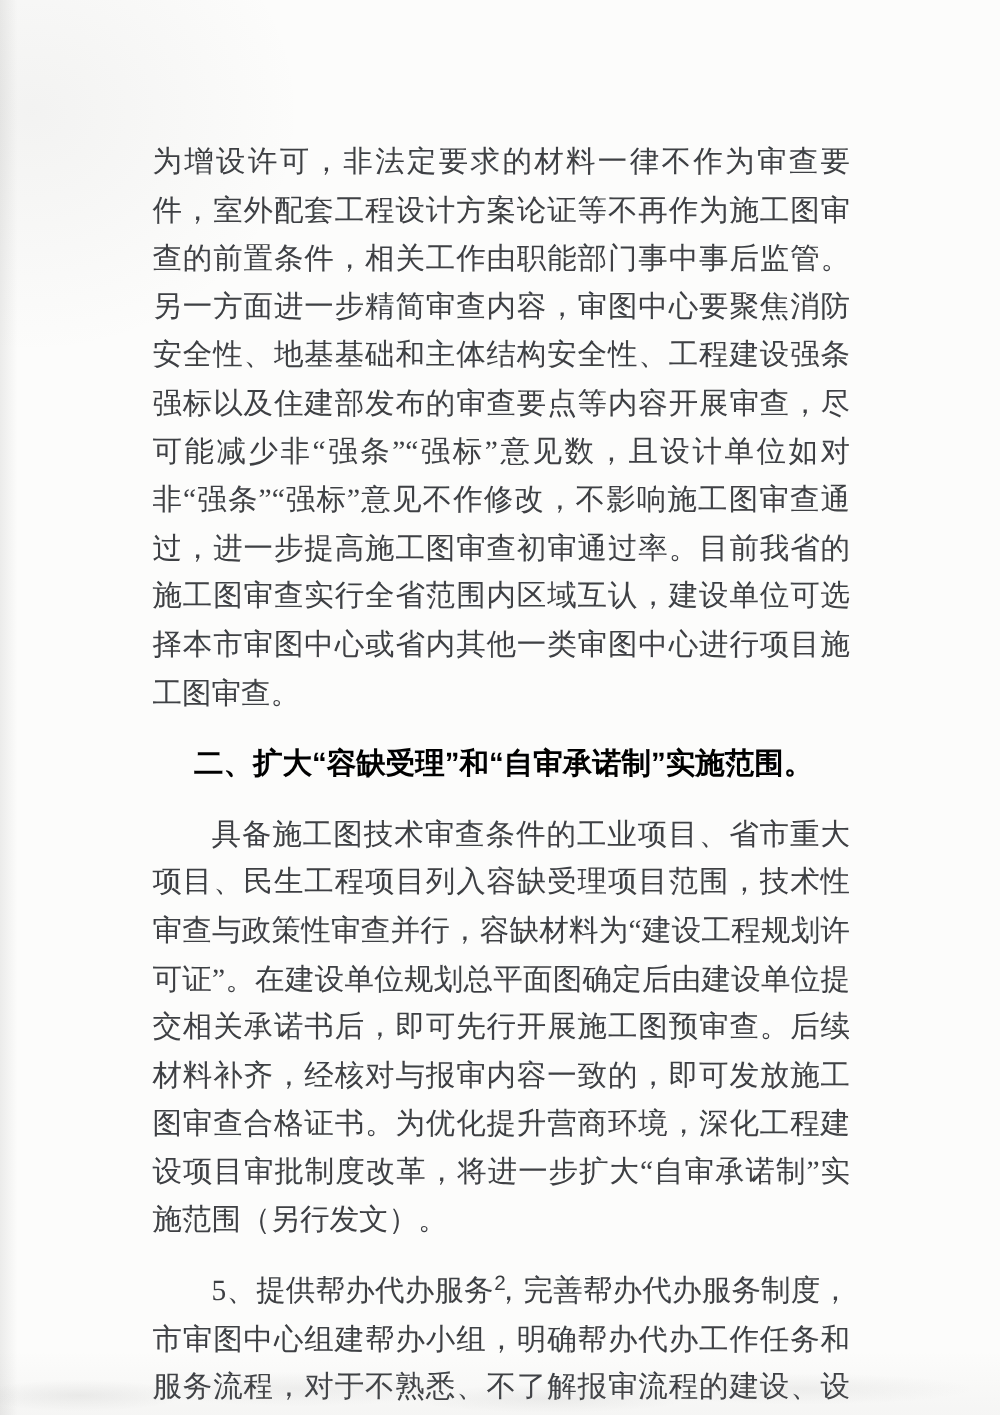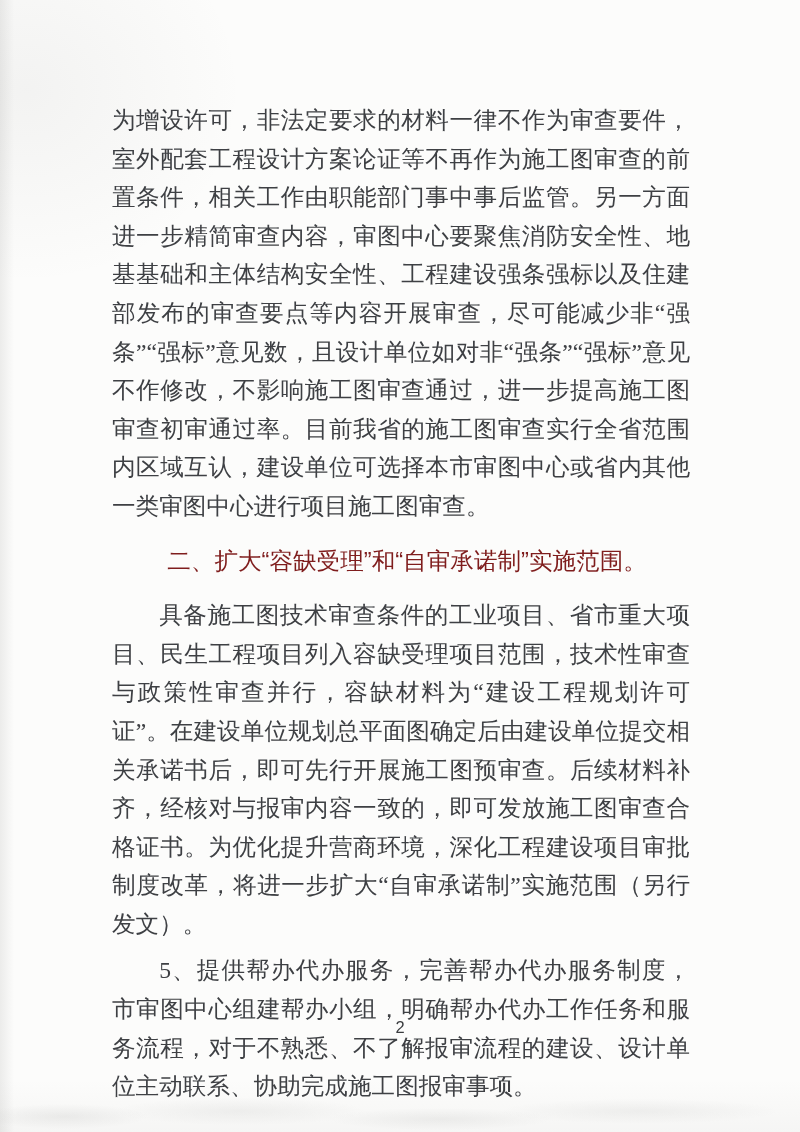--- a/index.html
+++ b/index.html
@@ -46,38 +46,38 @@
       linear-gradient(to bottom, rgba(120,120,118,0.0), rgba(120,120,118,0.05));
     pointer-events: none;
   }
   .textblock {
     position: absolute;
     left: 104px;
     top: 93px;
     width: 594px;
   }
   .body-para {
-    margin: 8px;
+    margin: 18px;
     font-size: 23.6px;
     line-height: 38.6px;
     color: #3e4044;
     text-align: justify;
     text-justify: inter-ideograph;
     letter-spacing: 0px;
   }
   .indent {
     text-indent: 2em;
   }
   .heading {
-    margin: 16px;
+    margin: 4px;
     font-family: "Liberation Sans", sans-serif;
-    font-weight: normal;
+    font-weight: bold;
     font-size: 23.6px;
     line-height: 38.6px;
-    color: #7f1d1d;
+    color: #000000;
     text-indent: 2em;
     text-align: justify;
   }
   .page-number {
     position: absolute;
     top: 1018px;
     left: 0;
     width: 800px;
     text-align: center;
     font-family: "Liberation Sans", sans-serif;

